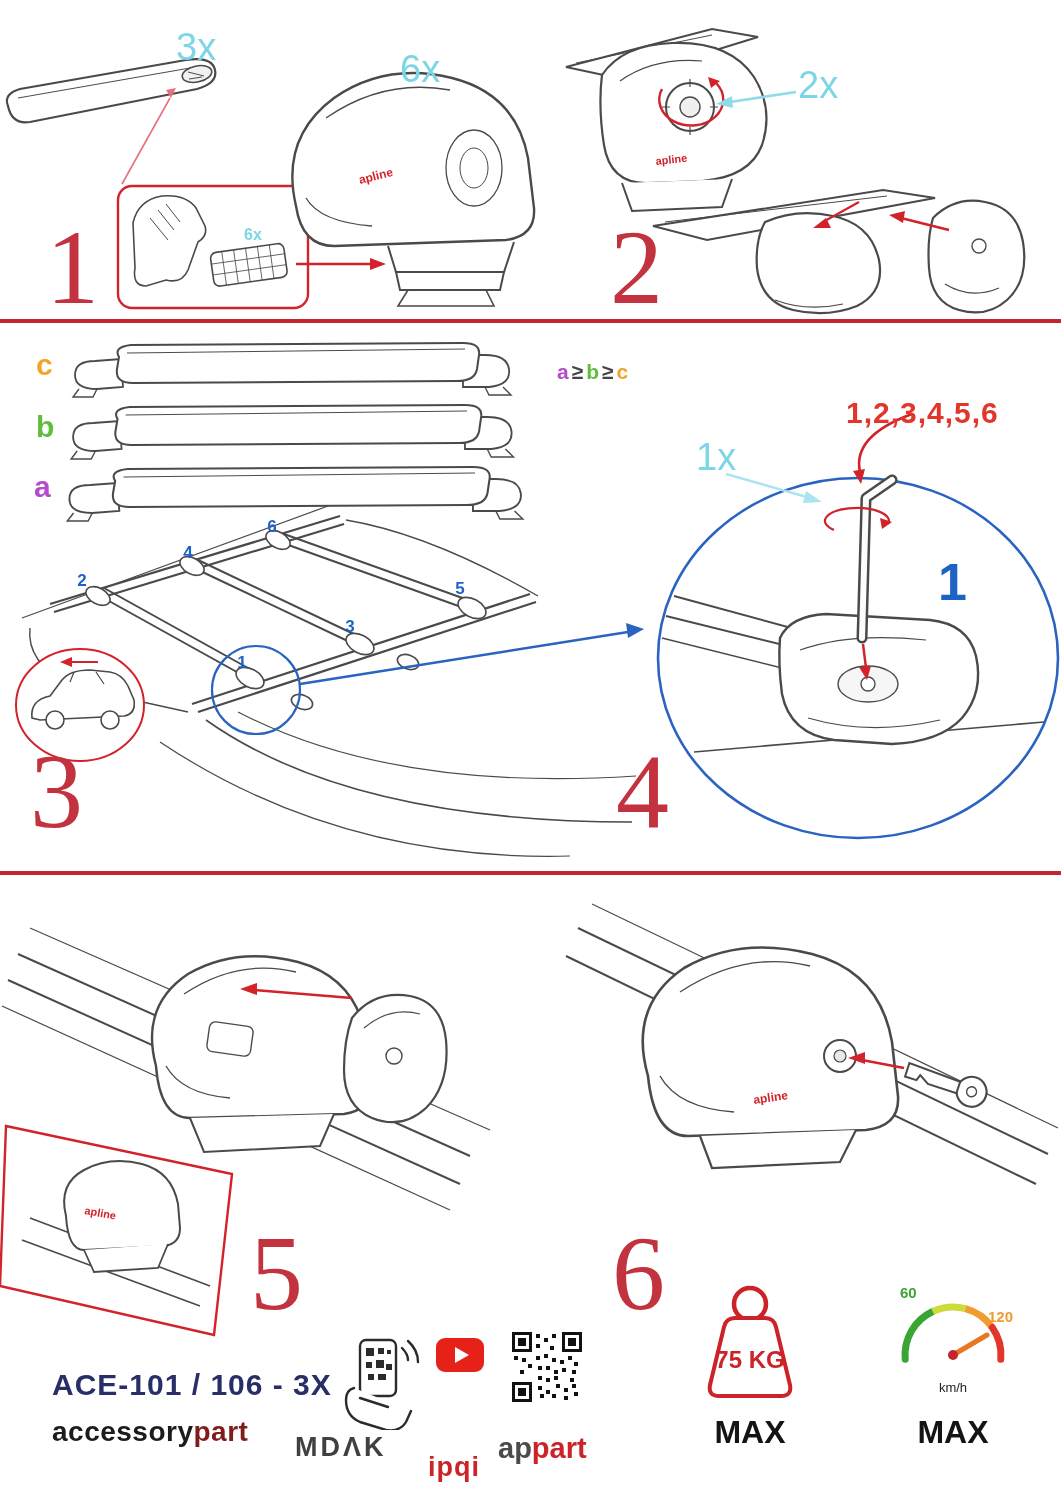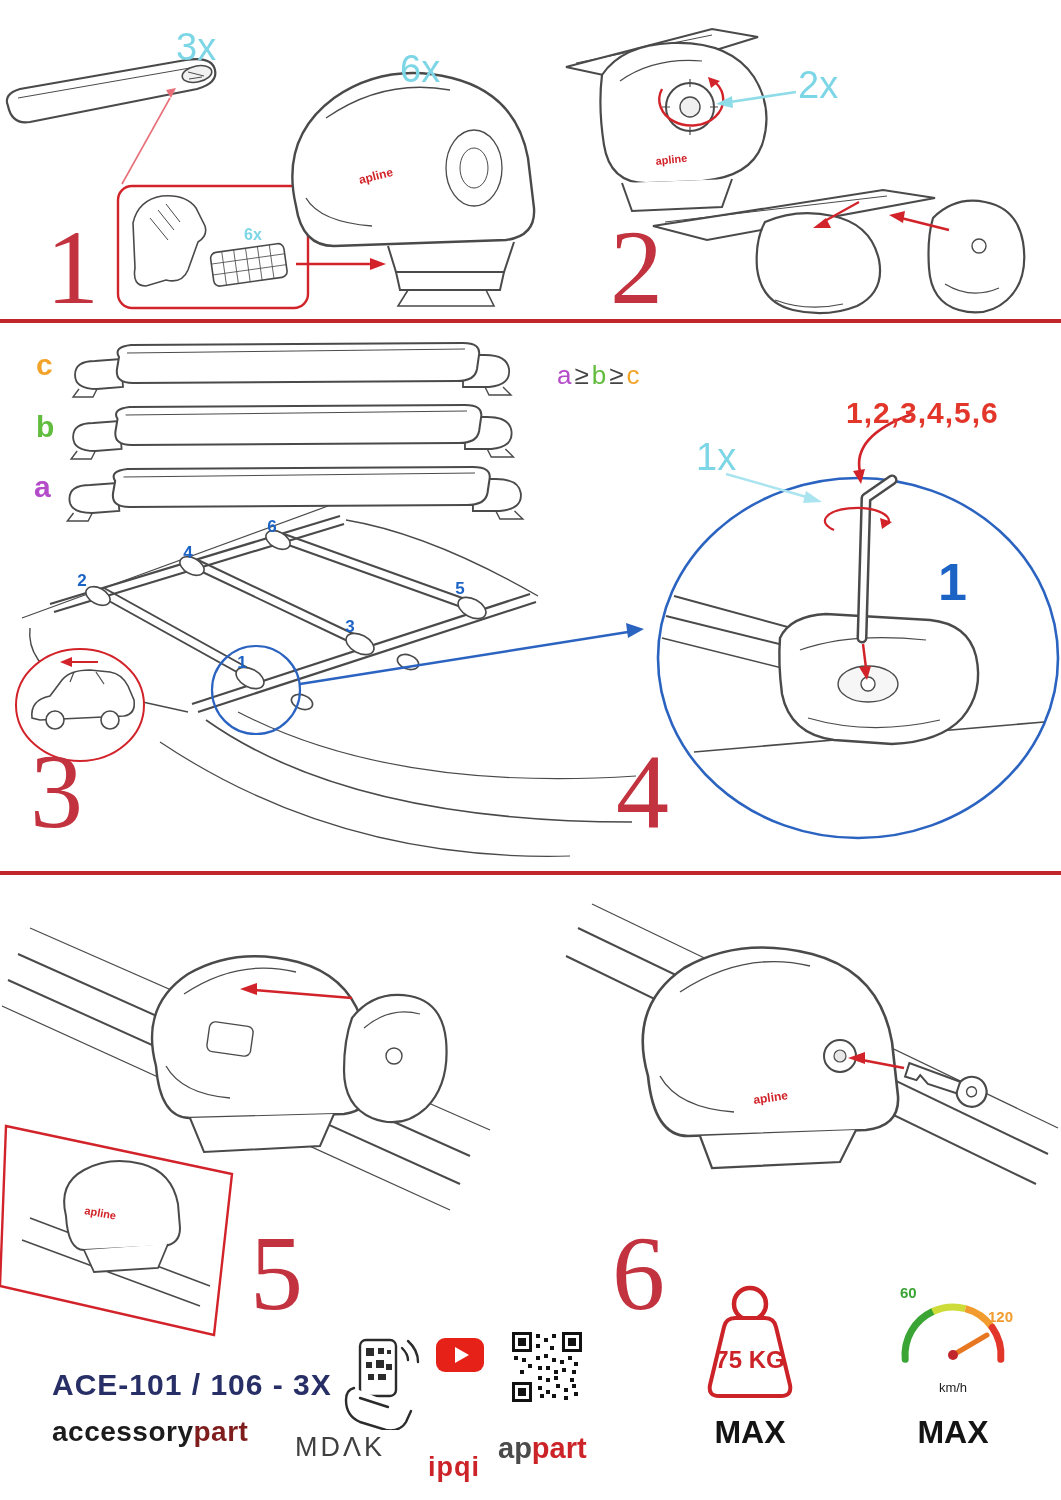--- a/index.html
+++ b/index.html
@@ -11,31 +11,31 @@
   .abs { position:absolute; }
   svg { display:block; }
   svg text { font-family:"Liberation Sans", sans-serif; }
   .step-num {
     position:absolute; font-family:"Liberation Serif", serif;
     font-size:106px; line-height:0.8; color:#c2333f;
   }
   .qty { position:absolute; color:#7cd6e6; font-size:38px; font-weight:400; }
   .qty-small { fill:#7cd6e6; font-size:16px; font-weight:bold; }
   .size-label { position:absolute; font-size:30px; font-weight:bold; line-height:1; }
-  .rule { position:absolute; font-size:26px; font-weight:normal; letter-spacing:1px; }
+  .rule { position:absolute; font-size:21px; font-weight:bold; letter-spacing:1px; }
   .rule span { display:inline-block; margin:0 1px; }
   .sequence { position:absolute; font-size:30px; font-weight:bold; color:#e2362b; letter-spacing:1px;text-align:center; }
   .callout-blue { position:absolute; font-size:52px; font-weight:bold; color:#1c63c6; line-height:1; }
   .pos { fill:#1c63c6; font-weight:bold; font-size:17px; text-anchor:middle; }
   .divider { position:absolute; left:0; width:1061px; height:4px; background:#c0262c; }
   .model { position:absolute; font-size:30px; font-weight:bold; color:#272f66; letter-spacing:1px; }
   .brandline { position:absolute; font-size:28px; font-weight:bold; letter-spacing:0.5px; }
   .brandline .black { color:#1c1c1c; }
   .brandline .red { color:#7f1d1d; }
-  .logo-mdak { position:absolute; font-size:27px; font-weight:normal; color:#404040; letter-spacing:3px; }
+  .logo-mdak { position:absolute; font-size:27px; font-weight:bold; color:#404040; letter-spacing:3px; }
   .logo-ipqi { position:absolute; font-size:27px; font-weight:bold; color:#cc2328; letter-spacing:1px;margin-top:20px; }
   .logo-apline { position:absolute; font-size:29px; font-weight:bold; }
   .logo-apline .gray { color:#4b4b4b; }
   .logo-apline .red { color:#cc2328; }
   .max-label { position:absolute; font-size:32px; font-weight:bold; color:#141414; text-align:center; }
 </style>
 </head>
 <body>
 
 <svg class="abs" style="left:0;top:18px" width="560" height="300" viewBox="0 0 560 300">

